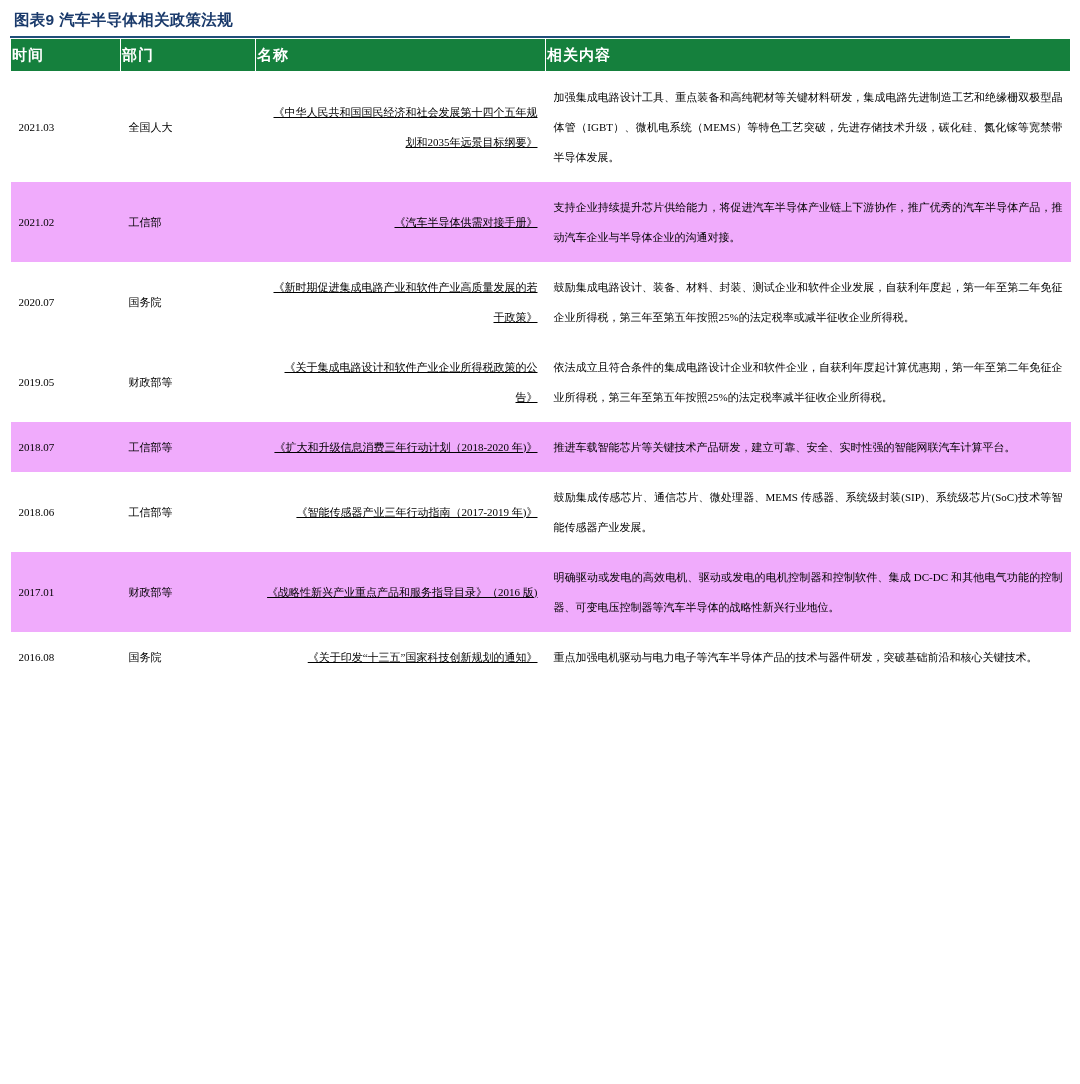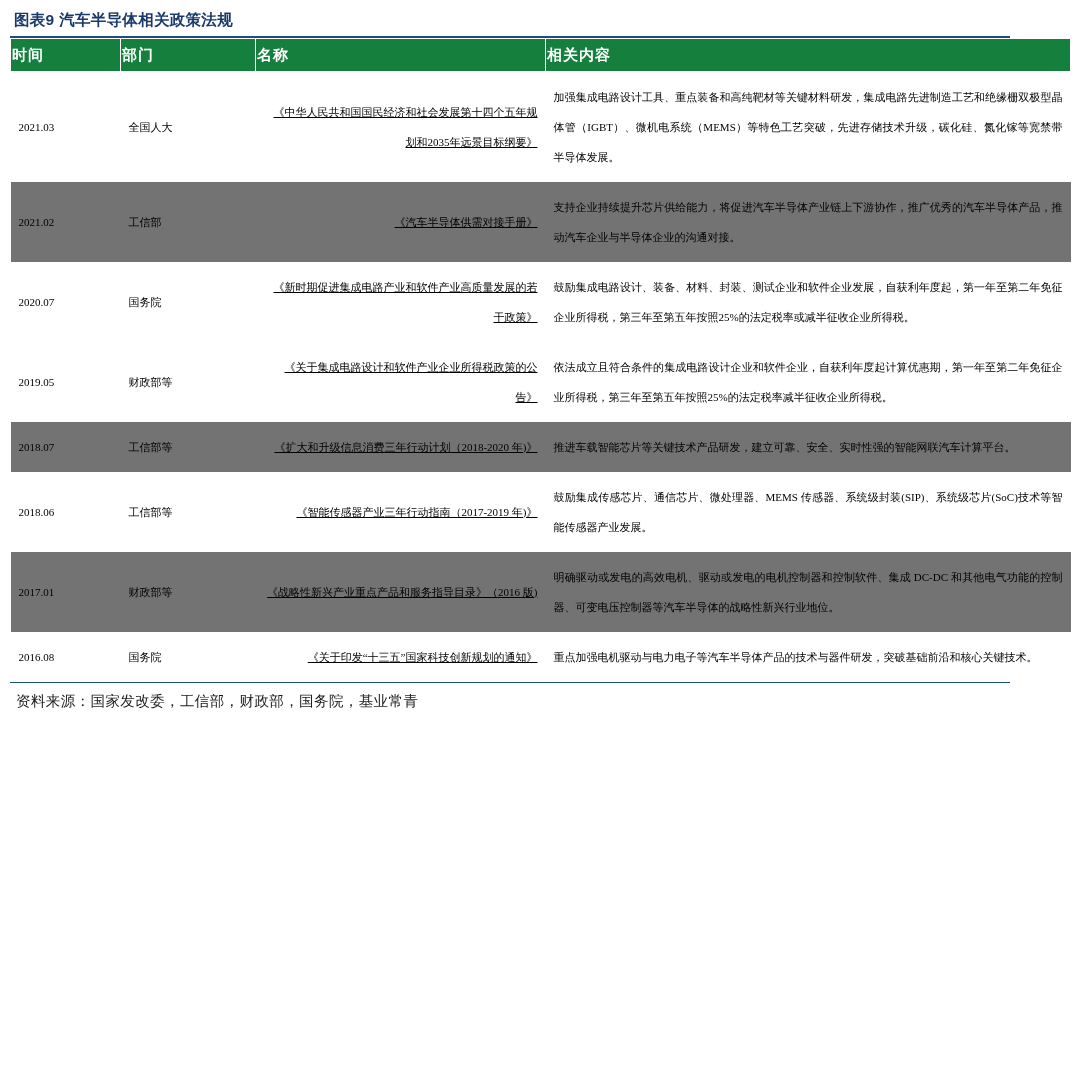--- a/index.html
+++ b/index.html
@@ -59,21 +59,21 @@
     text-align: right;
     text-decoration: underline;
   }
   td.c-content {
     text-align: justify;
     text-justify: inter-ideograph;
     padding-left: 12px;
     padding-right: 14px;
   }
   tr.row-alt td {
-    background: #737373;
+    background: #f0abfc;
   }
   tr.row-plain td {
     background: #ffffff;
   }
   .col-time { width: 110px; }
   .col-dept { width: 135px; }
   .col-name { width: 290px; }
   .col-content { width: 525px; }
   .source-wrap {
     border-top: 1.5px solid #1f4e79;
@@ -154,17 +154,14 @@
       </tr>
       <tr class="row-plain">
         <td class="c-time">2016.08</td>
         <td class="c-dept">国务院</td>
         <td class="c-name">《关于印发“十三五”国家科技创新规划的通知》</td>
         <td class="c-content">重点加强电机驱动与电力电子等汽车半导体产品的技术与器件研发，突破基础前沿和核心关键技术。</td>
       </tr>
     </tbody>
   </table>
 
-  <div class="source-wrap">
-    <div class="source">资料来源：国家发改委，工信部，财政部，国务院，基业常青</div>
-  </div>
 
 </div>
 
 </body></html>

